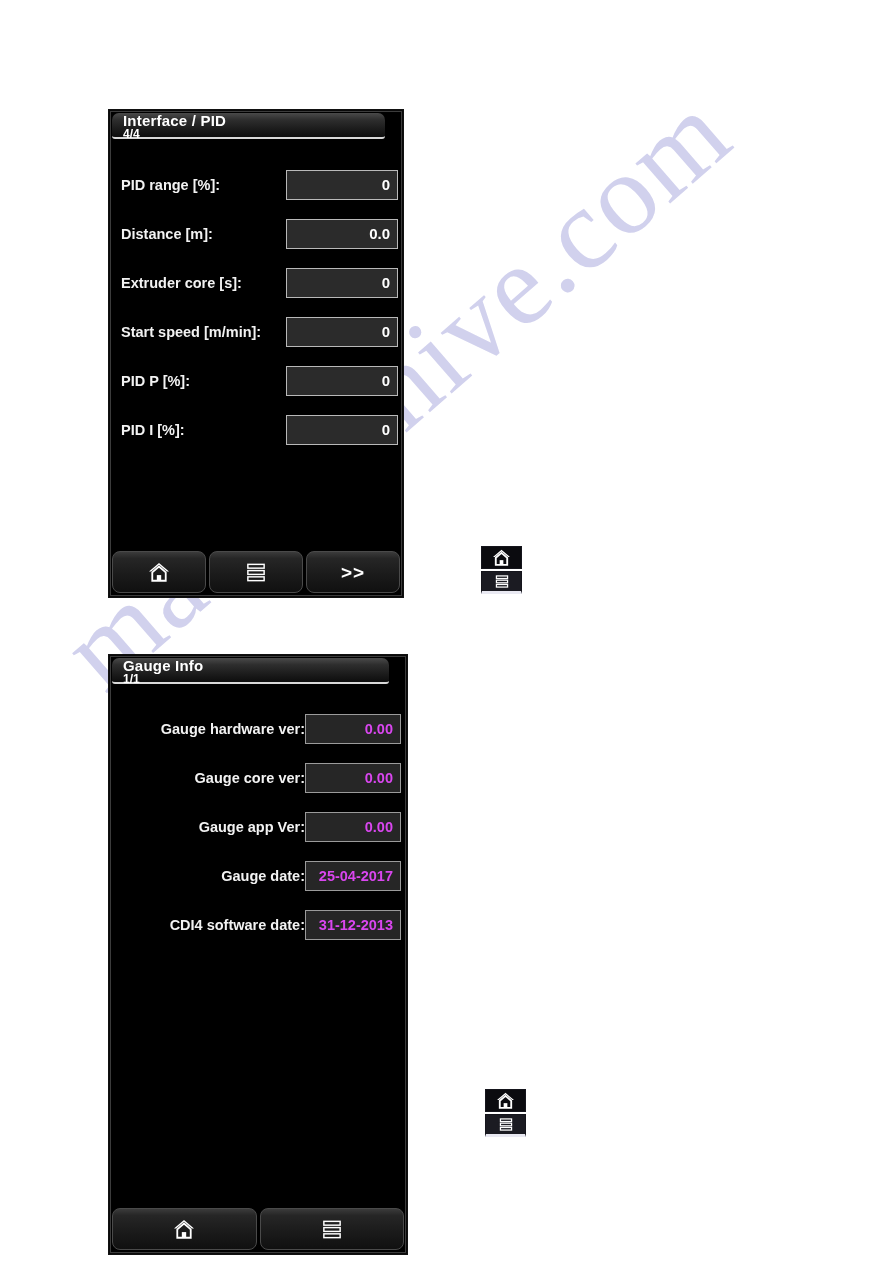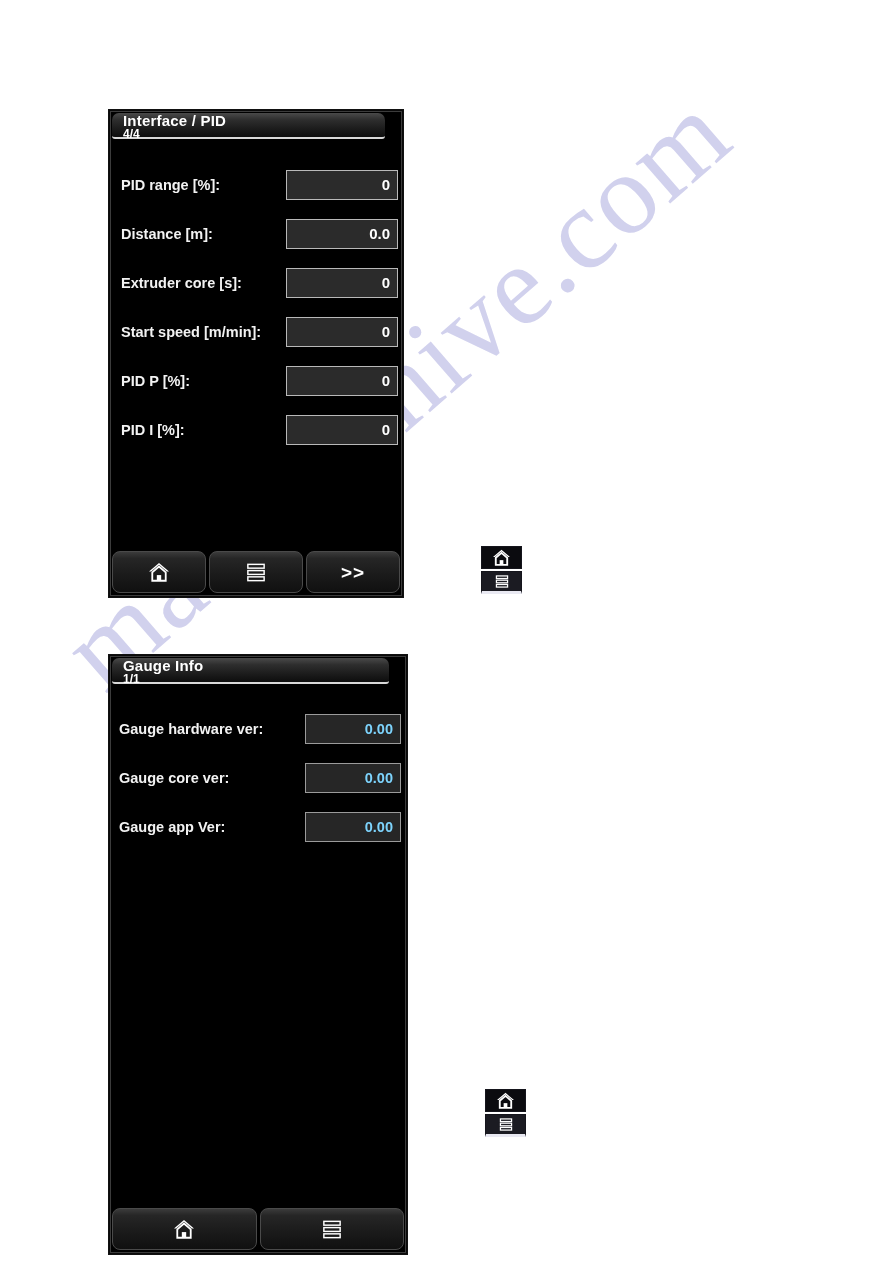--- a/index.html
+++ b/index.html
@@ -117,34 +117,34 @@
     display: flex;
     align-items: center;
     padding: 0 7px;
     font-size: 15px;
     font-weight: bold;
     color: #ffffff;
   }
   .row .field.num   { justify-content: flex-end; }
   .row .field.text  { justify-content: flex-start; }
   .row .field.disabled {
-    color: #7dd3fc;
+    color: #d946ef;
     background: #262626;
     border-color: #9b9b9b;
   }
 
   
   .panel-pid .form-area { padding-top: 21px; padding-left: 11px; padding-right: 4px; }
   .panel-pid .row { height: 49px; }
   .panel-pid .row .label { width: 166px; }
   .panel-pid .row .field { width: 113px; }
 
   
   .panel-gauge .form-area { padding-top: 20px; padding-left: 9px; padding-right: 4px; }
-  .panel-gauge .row { height: 49px; }
+  .panel-gauge .row { height: 49px; text-align: right; }
   .panel-gauge .row .label { width: 186px; }
   .panel-gauge .row .field { width: 96px; font-size: 14.5px; }
 
   
   .toolbar {
     position: absolute;
     left: 2px;
     right: 2px;
     bottom: 3px;
     display: flex;
@@ -290,22 +290,30 @@
     <div class="row">
       <span class="label">Gauge core ver:</span>
       <span class="field num disabled">0.00</span>
     </div>
 
     <div class="row">
       <span class="label">Gauge app Ver:</span>
       <span class="field num disabled">0.00</span>
     </div>
 
-
-
+    <div class="row">
+      <span class="label">Gauge date:</span>
+      <span class="field num disabled">25-04-2017</span>
+    </div>
+
+
+    <div class="row">
+      <span class="label">CDI4  software date:</span>
+      <span class="field num disabled">31-12-2013</span>
+    </div>
 
   </div>
 
   <div class="toolbar">
     <div class="tbtn">
       <svg class="ico ico-home" viewBox="0 0 24 22" aria-hidden="true">
         <path d="M12 1 L23 10.5 L20.6 10.5 L12 3.1 L3.4 10.5 L1 10.5 Z" fill="#ffffff"></path>
         <path d="M4.6 11.4 L12 5 L19.4 11.4 L19.4 20.6 L4.6 20.6 Z" fill="none" stroke="#ffffff" stroke-width="2"></path>
         <rect x="9.6" y="14.4" width="4.8" height="6.2" fill="#ffffff"></rect>
       </svg>

